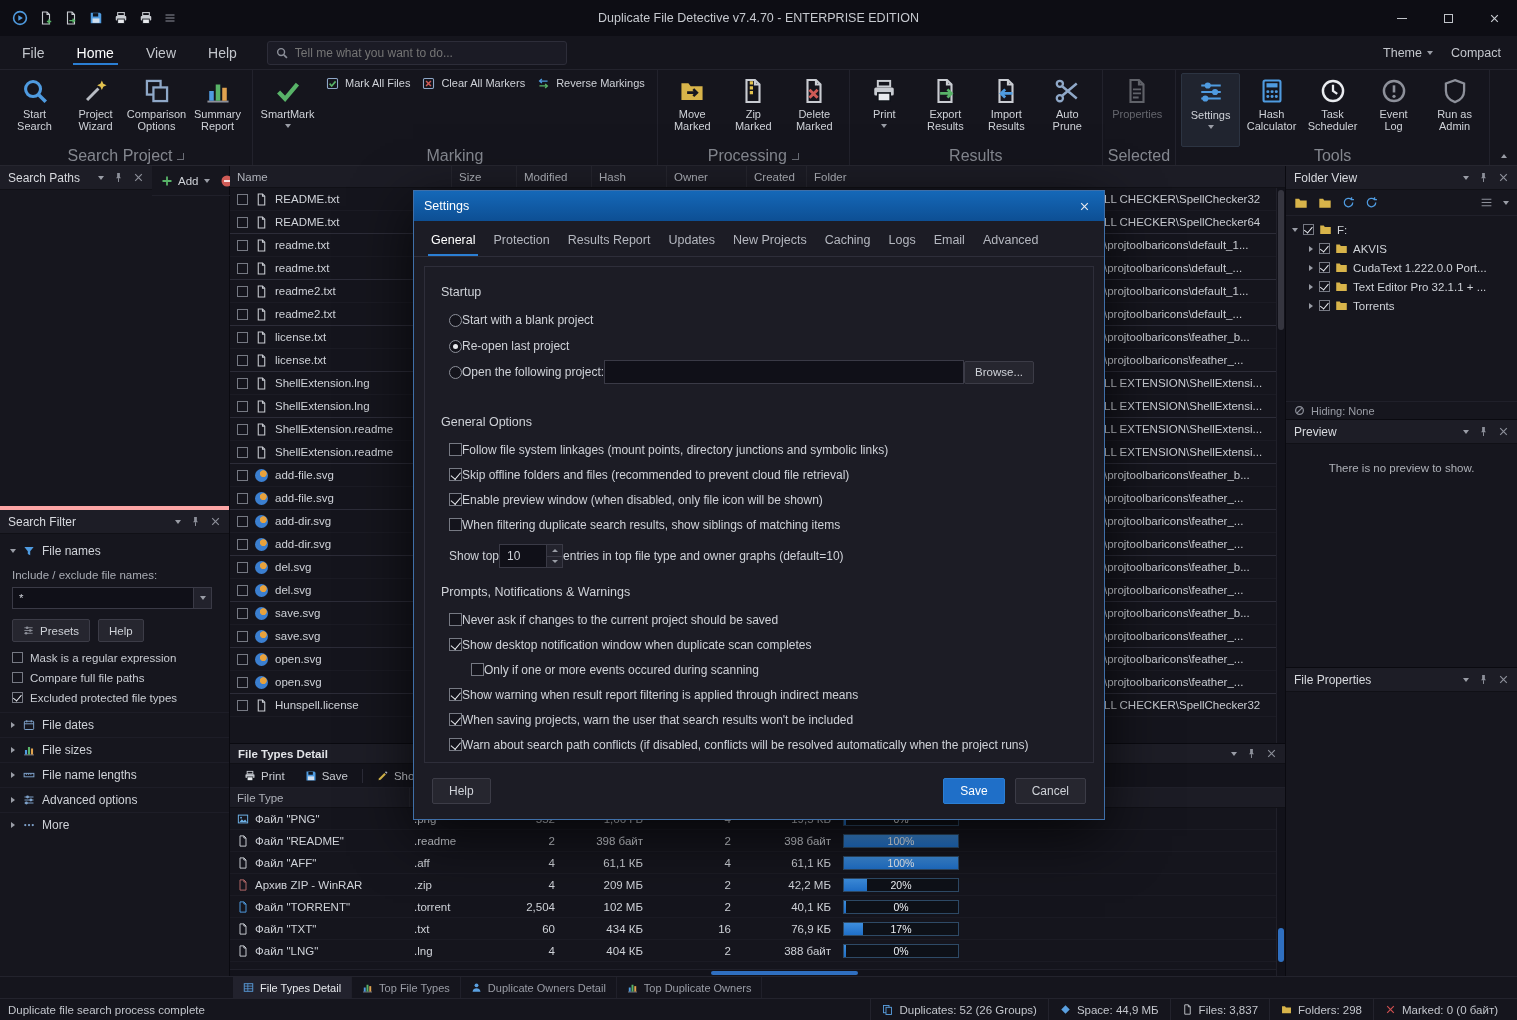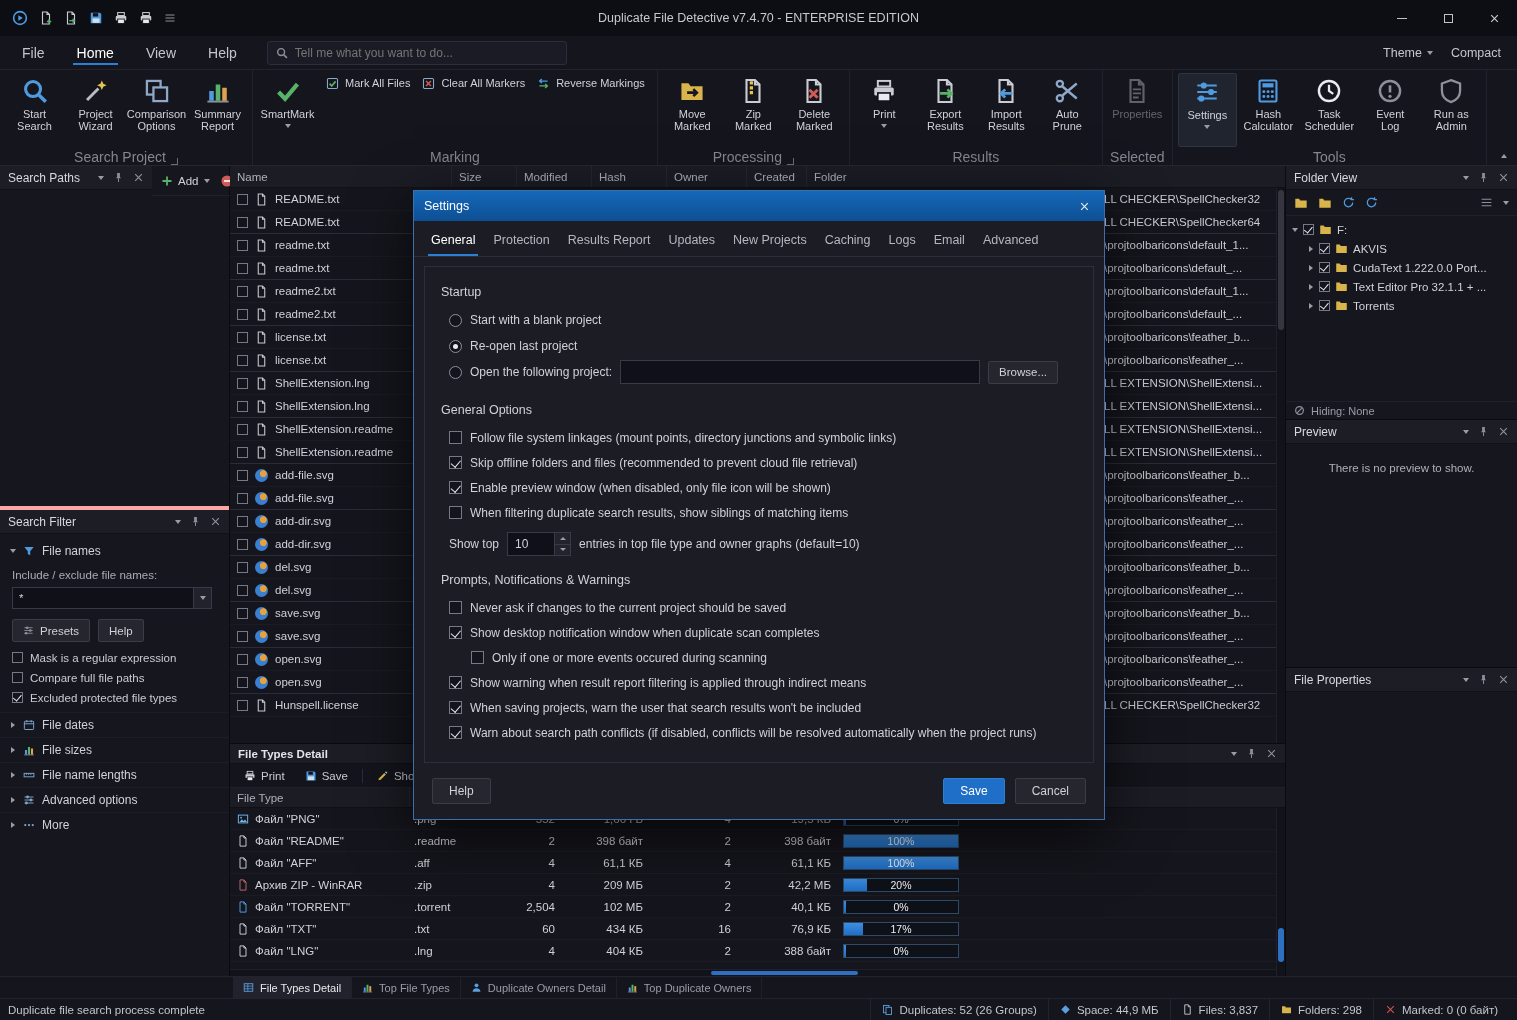--- a/index.html
+++ b/index.html
@@ -38,21 +38,21 @@
 .mtab.active{color:#fff}
 .mtab.active::after{content:"";position:absolute;left:12px;right:12px;bottom:4px;height:2px;background:#2b7fd4}
 .ask{width:300px;height:24px;margin-left:14px;background:#1b1b25;border:1px solid #2d2d39;border-radius:3px;display:flex;align-items:center;padding:0 8px;gap:7px}
 .ask input{flex:1;background:transparent;border:0;outline:0;color:#9a9da6;font:inherit;font-size:12px}
 .mright{margin-left:auto;display:flex;align-items:center;gap:18px;padding-right:16px;color:#c3c6cc;font-size:12.5px}
 .mitem{display:flex;align-items:center;gap:5px}
 
 .ribbon{height:96px;background:#15151d;border-bottom:1px solid #26262f;display:flex;position:relative}
 .rgroup{display:flex;flex-direction:column;border-right:1px solid #22222c;padding:3px 5px 0}
 .ritems{flex:1;display:flex;align-items:stretch;gap:2px}
-.rlabel{height:18px;color:#84878f;font-size:14px;display:flex;align-items:flex-end;justify-content:center;gap:5px}
+.rlabel{height:18px;color:#84878f;font-size:16px;display:flex;align-items:center;justify-content:center;gap:5px}
 .launch{width:7px;height:7px;border:1px solid #6a6d76;border-top:none;border-left:none;display:inline-block}
 .rbig{width:59px;display:flex;flex-direction:column;align-items:center;padding-top:5px;gap:4px}
 .rbig .rtxt{font-size:11px;line-height:12px;text-align:center;color:#cfd2d8}
 .rbig .rtxt span{display:block}
 .rbig.pressed{background:#20242f;border:1px solid #2c3442;border-radius:2px}
 .rsmall{display:flex;flex-direction:row;justify-content:center;gap:4px;padding:0 3px}
 .rs{display:flex;align-items:center;gap:6px;height:20px;padding:0 4px;font-size:11px;color:#cfd2d8;white-space:nowrap}
 .disabled{opacity:.42}
 .ribcol{position:absolute;right:10px;bottom:7px}
 
@@ -153,21 +153,21 @@
 
 .dialog{position:absolute;left:413px;top:190px;width:692px;height:630px;background:#1c1c25;border:1px solid #3f6fa8;box-shadow:0 16px 55px rgba(0,0,0,.7);z-index:10}
 .dtitle{height:30px;background:linear-gradient(180deg,#1568b8,#0d4f94);display:flex;align-items:center;padding-left:10px;color:#fff;font-size:12.5px}
 .dclose{margin-left:auto;width:40px;height:30px;display:flex;align-items:center;justify-content:center;color:#fff}
 .dtabs{height:36px;display:flex;align-items:flex-end;padding:0 8px;border-bottom:1px solid #2e2e3a}
 .dtab{padding:9px 9px;font-size:12.5px;color:#b4b7bf;position:relative}
 .dtab.active{color:#fff}
 .dtab.active::after{content:"";position:absolute;left:6px;right:6px;bottom:0;height:2px;background:#2b7fd4}
 .dbody{position:absolute;top:75px;left:10px;right:10px;bottom:56px;border:1px solid #2e2e3a;padding:10px 16px;overflow:hidden}
 .dsec{color:#cfd2d8;font-size:12.5px;margin:8px 0 8px}
-.setrow{display:flex;align-items:center;gap:8px;min-height:26px;padding-left:8px;font-size:12px;color:#cfd2d8}
+.setrow{display:flex;align-items:center;min-height:26px;padding-left:8px;font-size:12px;color:#cfd2d8}
 .setrow.ind{padding-left:30px}
 .setrow.h25{min-height:25px}
 .dinput{width:360px;height:24px;background:#101018;border:1px solid #3a3a46;color:#d0d3d9;padding:0 6px;font:inherit;font-size:12px}
 .spin{display:flex;width:64px;height:24px;border:1px solid #3a3a46;background:#101018}
 .spin .val{flex:1;display:flex;align-items:center;padding-left:7px}
 .arrows{width:16px;display:flex;flex-direction:column;border-left:1px solid #3a3a46}
 .sa{flex:1;display:flex;align-items:center;justify-content:center;background:#23232d}
 .sa .tri{border-left-width:3px;border-right-width:3px;border-top-width:3.5px}
 .sa .tri.up{border-top:none;border-bottom:3.5px solid #9a9da6}
 .sa+.sa{border-top:1px solid #3a3a46}
@@ -1669,21 +1669,21 @@
         </div>
       <div class="setrow">
         <span class="rd"></span>
         <span>Open the following project:</span>
         <input class="dinput" value="" style="">
         <span class="btn sm">
             <span>Browse...</span>
           </span>
       </div>
 
-      <div class="dsec" style="margin-top:18px">General Options</div>
+      <div class="dsec" style="margin-top:30px">General Options</div>
       <div>
 
       <div class="setrow h25">
             <span class="cb"></span>
             <span>Follow file system linkages (mount points, directory junctions and symbolic links)</span>
           </div>
           <div class="setrow h25">
             <span class="cb on"></span>
             <span>Skip offline folders and files (recommended to prevent cloud file retrieval)</span>
           </div>

